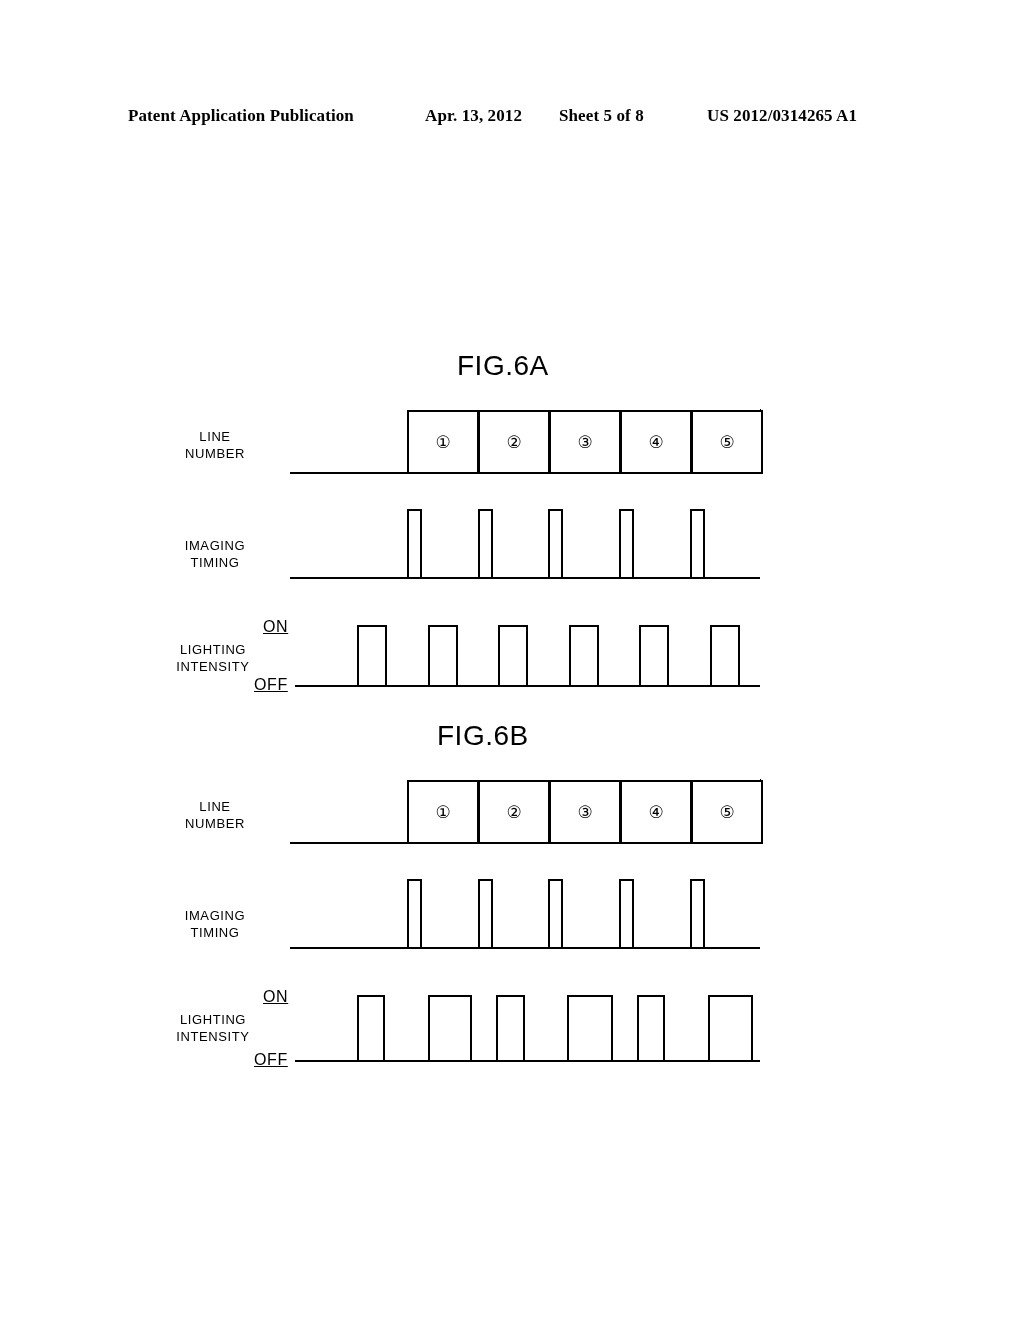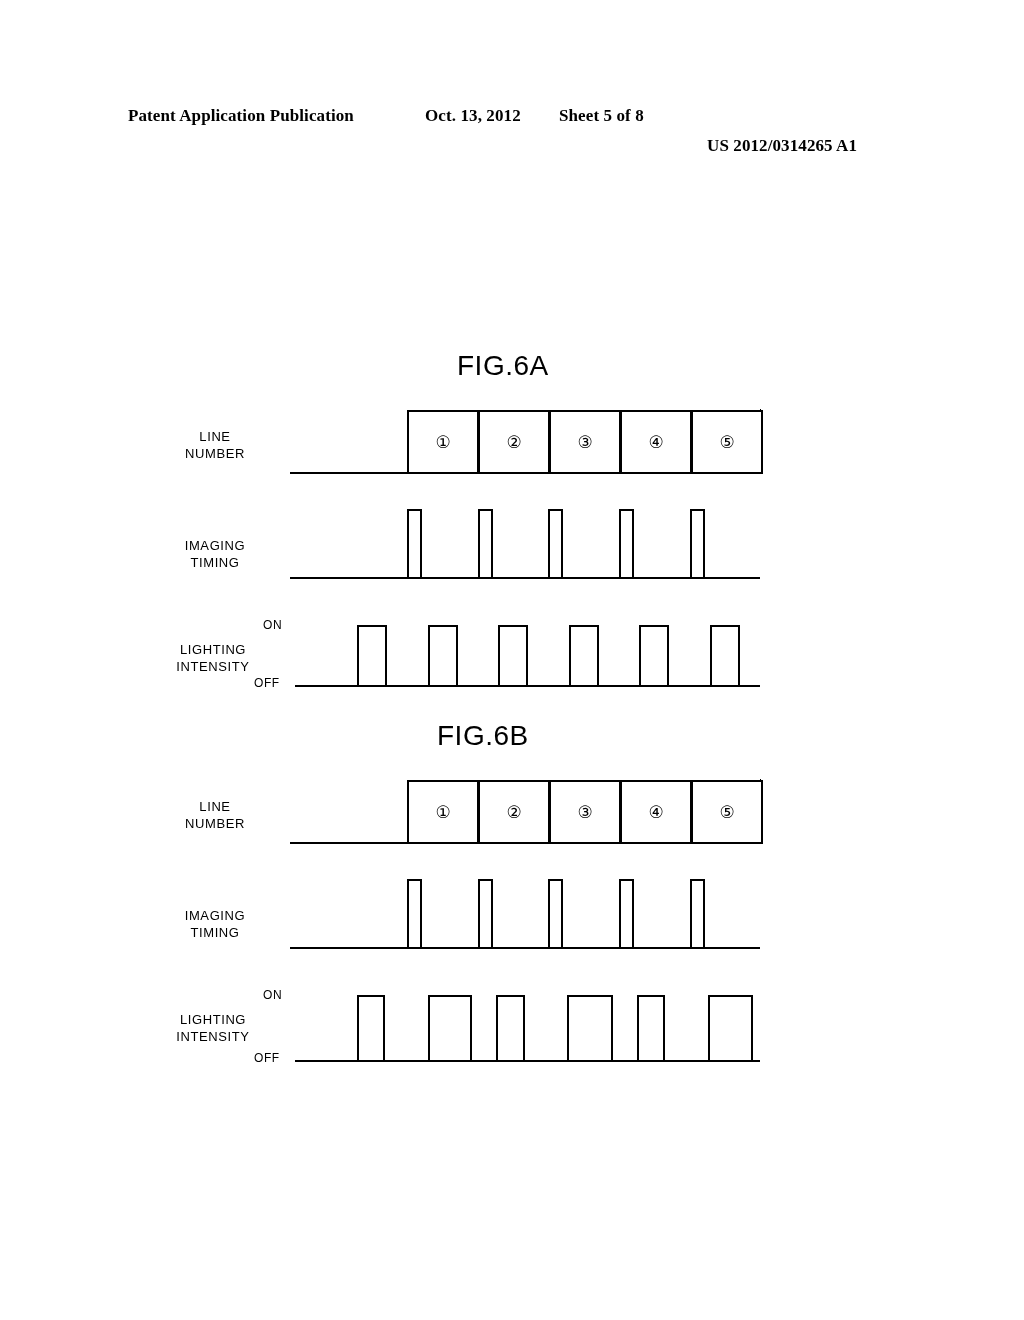--- a/index.html
+++ b/index.html
@@ -13,35 +13,35 @@
   
   .hdr{
     position:absolute;top:88px;left:0;width:1024px;
     font-family:"Liberation Serif", serif;
     font-weight:bold;font-size:17px;letter-spacing:0.1px;
     white-space:nowrap;
   }
   .hdr .h-pub{position:absolute;left:128px;top:0;}
   .hdr .h-date{position:absolute;left:425px;top:0;}
   .hdr .h-sheet{position:absolute;left:559px;top:0;}
-  .hdr .h-num{position:absolute;left:707px;top:0;margin-top:30px;}
+  .hdr .h-num{position:absolute;left:707px;top:0;}
 
   
   .figtitle{
     position:absolute;font-size:28px;letter-spacing:0.5px;
     font-family:Liberation Sans, sans-serif;white-space:nowrap;
   }
 
   
   .rowlabel{
     position:absolute;text-align:center;font-size:13px;line-height:17px;
     letter-spacing:0.6px;white-space:nowrap;
   }
   .onoff{
-    position:absolute;font-size:12px;letter-spacing:0.6px;white-space:nowrap;
+    position:absolute;font-size:16px;letter-spacing:0.6px;white-space:nowrap;text-decoration:underline;
   }
 
   
   svg.wf{position:absolute;left:0;top:0;overflow:visible;}
   svg.wf path,svg.wf line,svg.wf rect{
     fill:none;stroke:#000;stroke-width:2.2;
     shape-rendering:crispEdges;
   }
   svg.wf .thin{stroke-width:2;}
 
@@ -53,21 +53,21 @@
     font-family:"DejaVu Sans", sans-serif;
   }
 </style>
 </head>
 <body>
 
 <div class="page">
 
   <div class="hdr">
     <span class="h-pub">Patent Application Publication</span>
-    <span class="h-date">Oct. 13, 2012</span>
+    <span class="h-date">Apr. 13, 2012</span>
     <span class="h-sheet">Sheet 5 of 8</span>
     <span class="h-num">US 2012/0314265 A1</span>
   </div>
 
   <div class="figtitle" style="left:457px;top:332px;">FIG.6A</div>
 
   <div class="rowlabel" style="left:155px;top:410px;width:120px;">
     <span>LINE</span><br>
     <span>NUMBER</span>
   </div>

